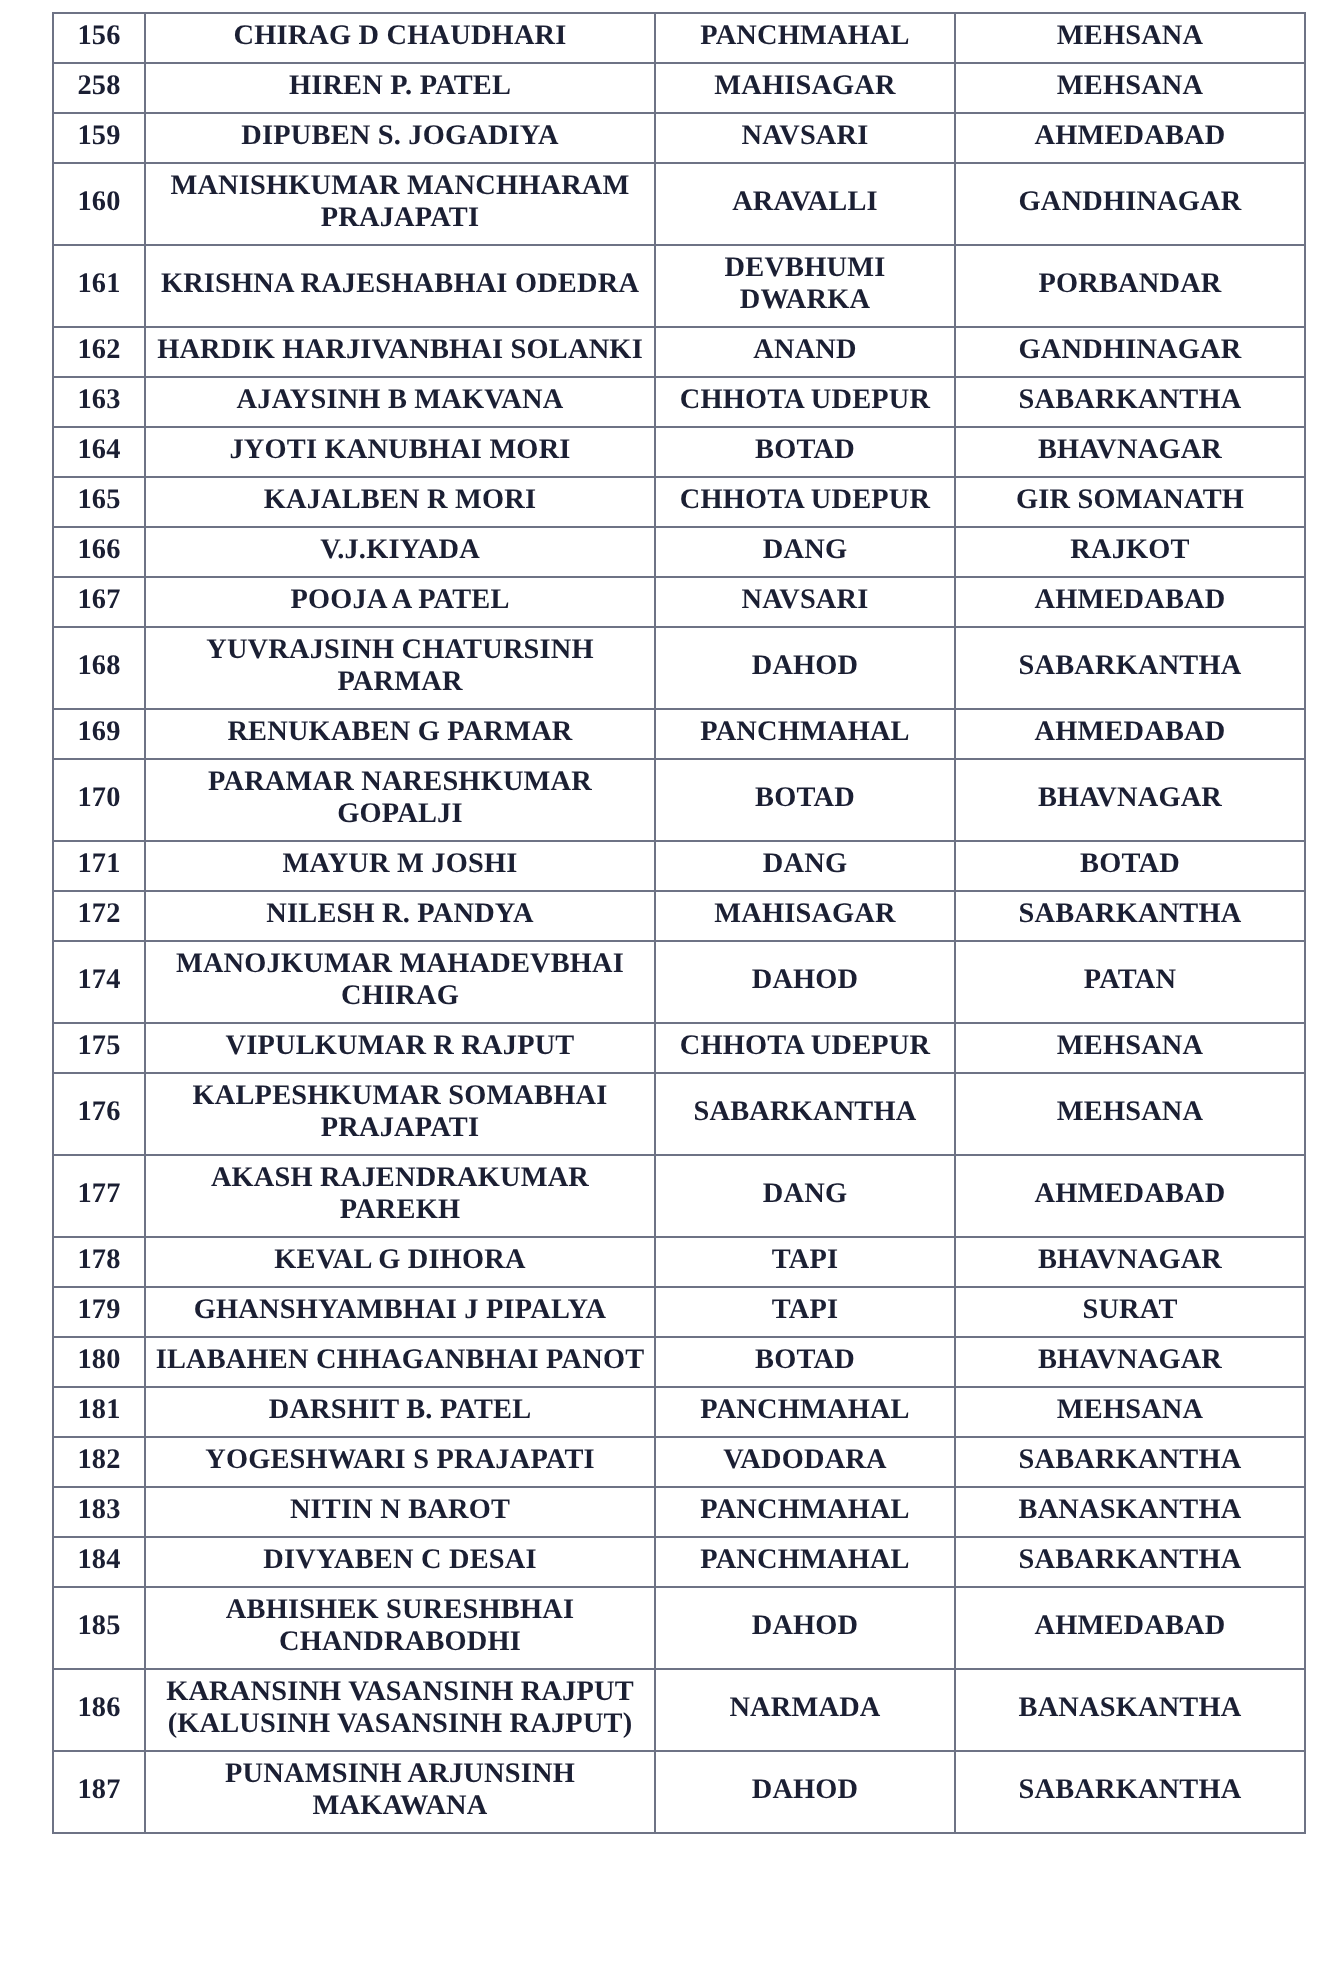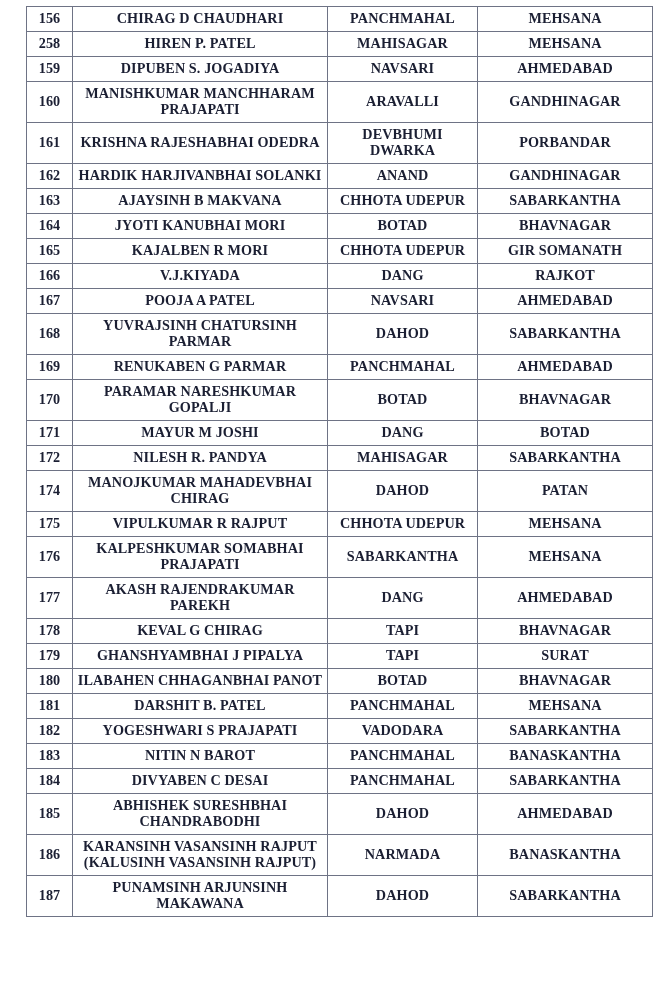--- a/index.html
+++ b/index.html
@@ -246,21 +246,21 @@
             <td class="name">
               <span class="nm-line">AKASH RAJENDRAKUMAR</span>
               <span class="nm-line">PAREKH</span>
             </td>
             <td class="dist">DANG</td>
             <td class="place">AHMEDABAD</td>
           </tr>
           <tr class="r1">
             <td class="sr">178</td>
             <td class="name">
-              <span class="nm-line">KEVAL G CHIRAG</span>
+              <span class="nm-line">KEVAL G DIHORA</span>
             </td>
             <td class="dist">TAPI</td>
             <td class="place">BHAVNAGAR</td>
           </tr>
           <tr class="r1">
             <td class="sr">179</td>
             <td class="name">
               <span class="nm-line">GHANSHYAMBHAI J PIPALYA</span>
             </td>
             <td class="dist">TAPI</td>

